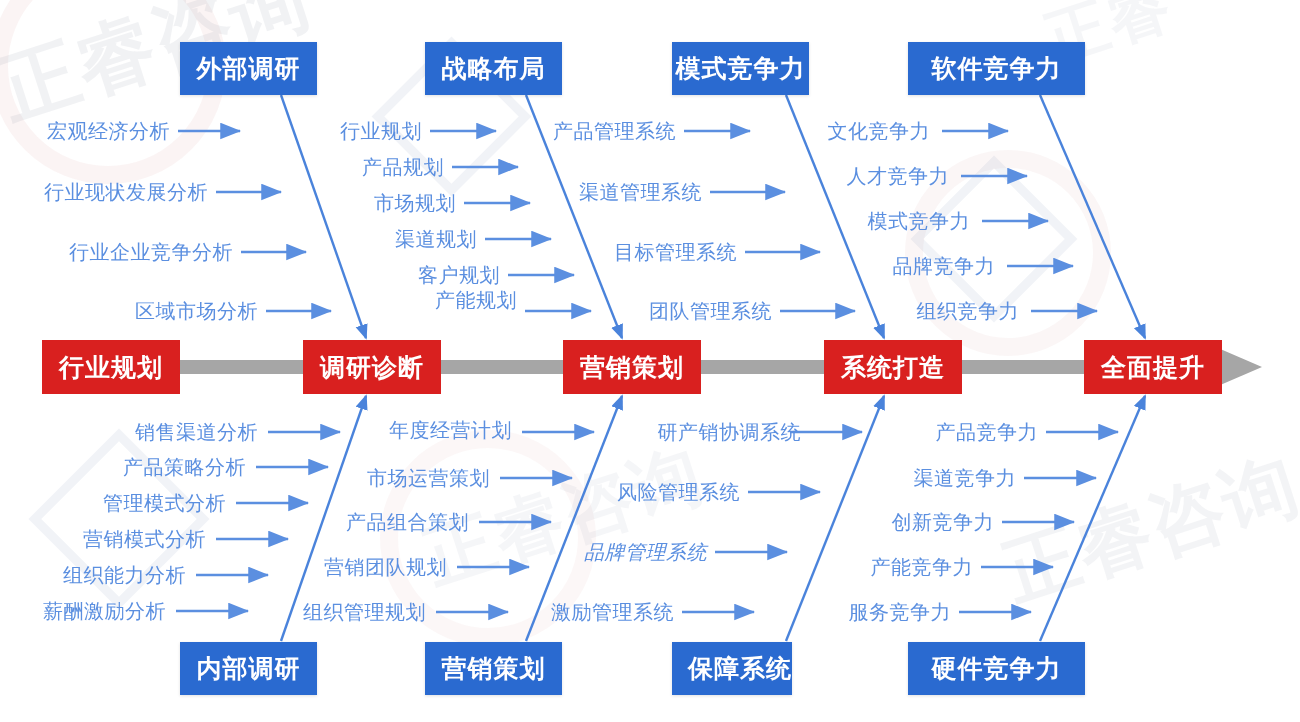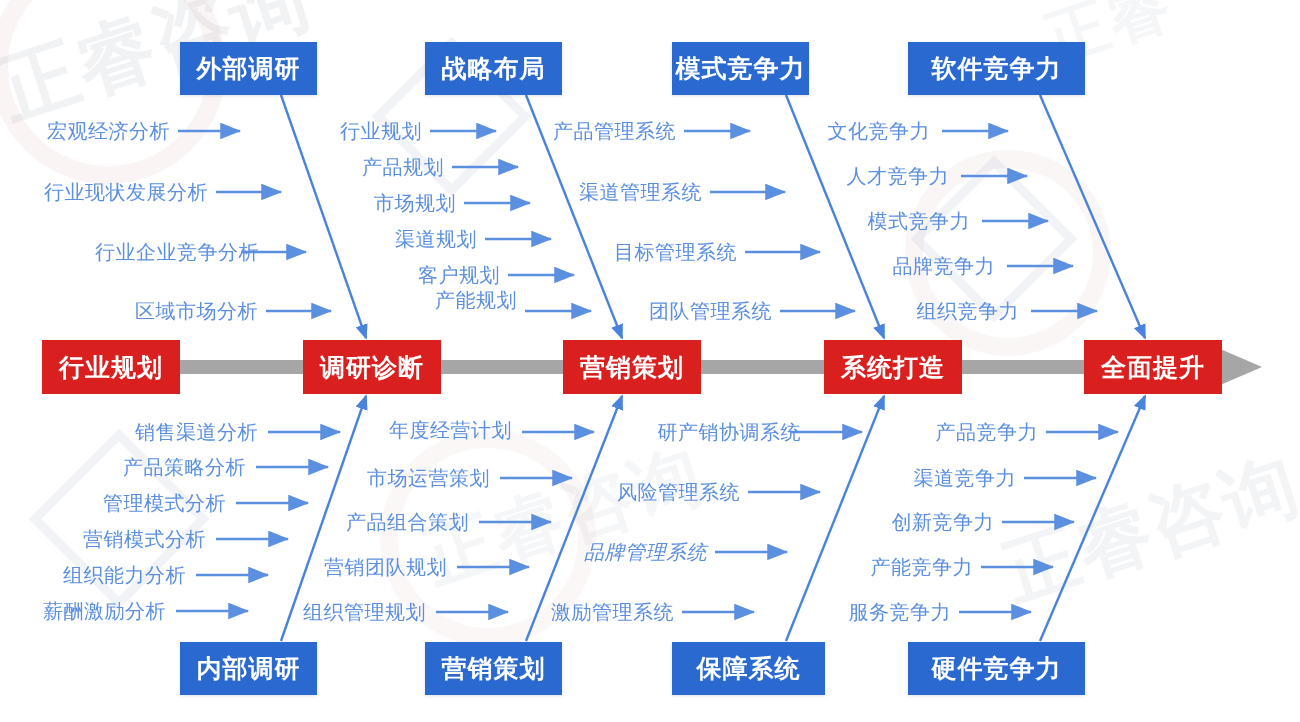--- a/index.html
+++ b/index.html
@@ -138,21 +138,21 @@
   <div class="cat" style="left:908px;top:42px;width:177px;height:53px;">
     <span>软件竞争力</span>
   </div>
 
   <div class="cat" style="left:180px;top:642px;width:137px;height:53px;">
     <span>内部调研</span>
   </div>
   <div class="cat" style="left:425px;top:642px;width:137px;height:53px;">
     <span>营销策划</span>
   </div>
-  <div class="cat" style="left:672px;top:642px;width:153px;height:53px;">
+  <div class="cat" style="left:672px;top:642px;width:120px;height:53px;justify-content:flex-end;">
     <span>保障系统</span>
   </div>
   <div class="cat" style="left:908px;top:642px;width:177px;height:53px;">
     <span>硬件竞争力</span>
   </div>
 
   <div class="spine-box" style="left:42px;top:340px;width:138px;height:54px;">
     <span>行业规划</span>
   </div>
   <div class="spine-box" style="left:303px;top:340px;width:138px;height:54px;">
@@ -163,21 +163,21 @@
   </div>
   <div class="spine-box" style="left:824px;top:340px;width:138px;height:54px;">
     <span>系统打造</span>
   </div>
   <div class="spine-box" style="left:1084px;top:340px;width:138px;height:54px;">
     <span>全面提升</span>
   </div>
 
   <div class="bone r" style="left:0px;top:121px;width:170px;">宏观经济分析</div>
   <div class="bone r" style="left:0px;top:182px;width:208px;">行业现状发展分析</div>
-  <div class="bone r" style="left:0px;top:242px;width:233px;padding-left:26px;">行业企业竞争分析</div>
+  <div class="bone r" style="left:0px;top:242px;width:233px;">行业企业竞争分析</div>
   <div class="bone r" style="left:0px;top:301px;width:258px;">区域市场分析</div>
 
   <div class="bone r" style="left:250px;top:121px;width:172px;">行业规划</div>
   <div class="bone r" style="left:272px;top:157px;width:172px;">产品规划</div>
   <div class="bone r" style="left:284px;top:193px;width:172px;">市场规划</div>
   <div class="bone r" style="left:305px;top:229px;width:172px;">渠道规划</div>
   <div class="bone r" style="left:328px;top:265px;width:172px;">客户规划</div>
   <div class="bone r" style="left:345px;top:290px;width:172px;">产能规划</div>
 
   <div class="bone r" style="left:524px;top:121px;width:152px;">产品管理系统</div>

